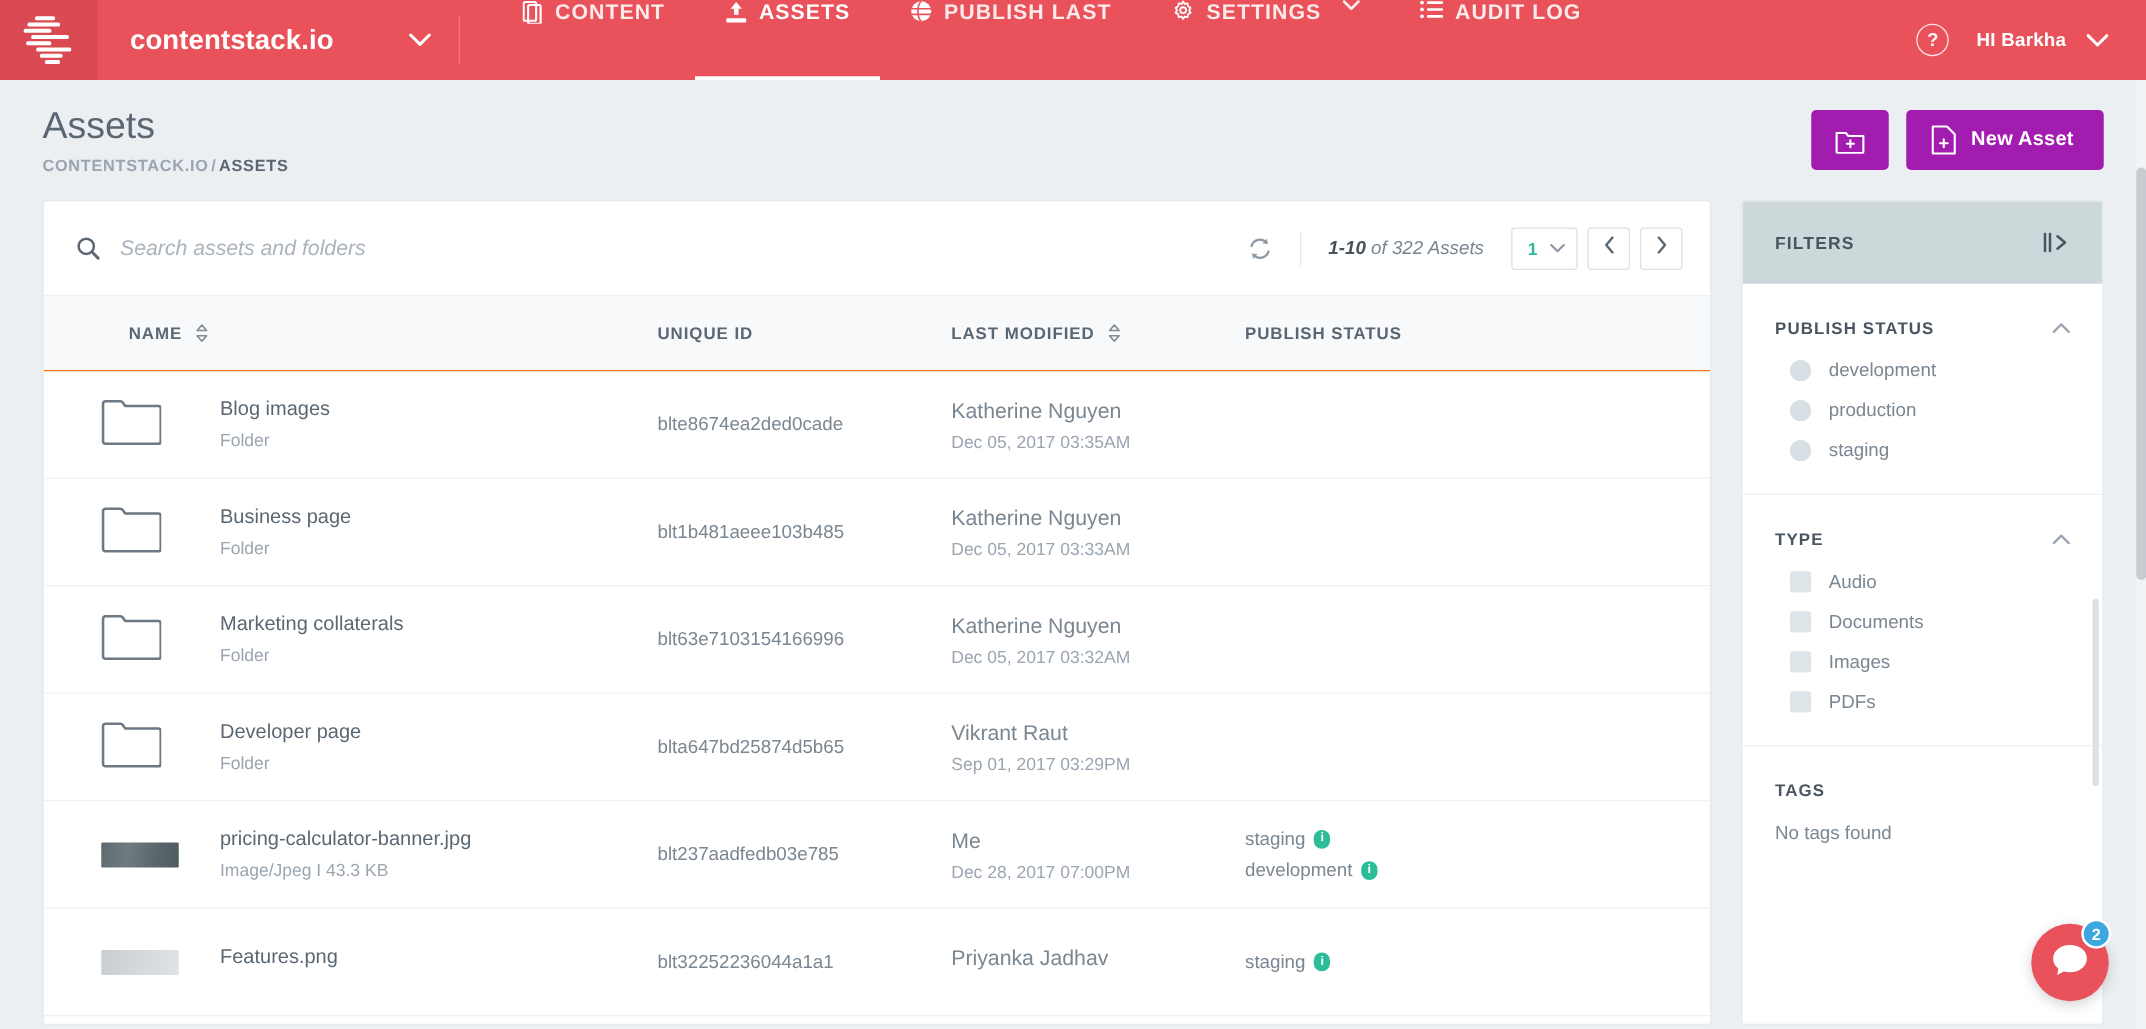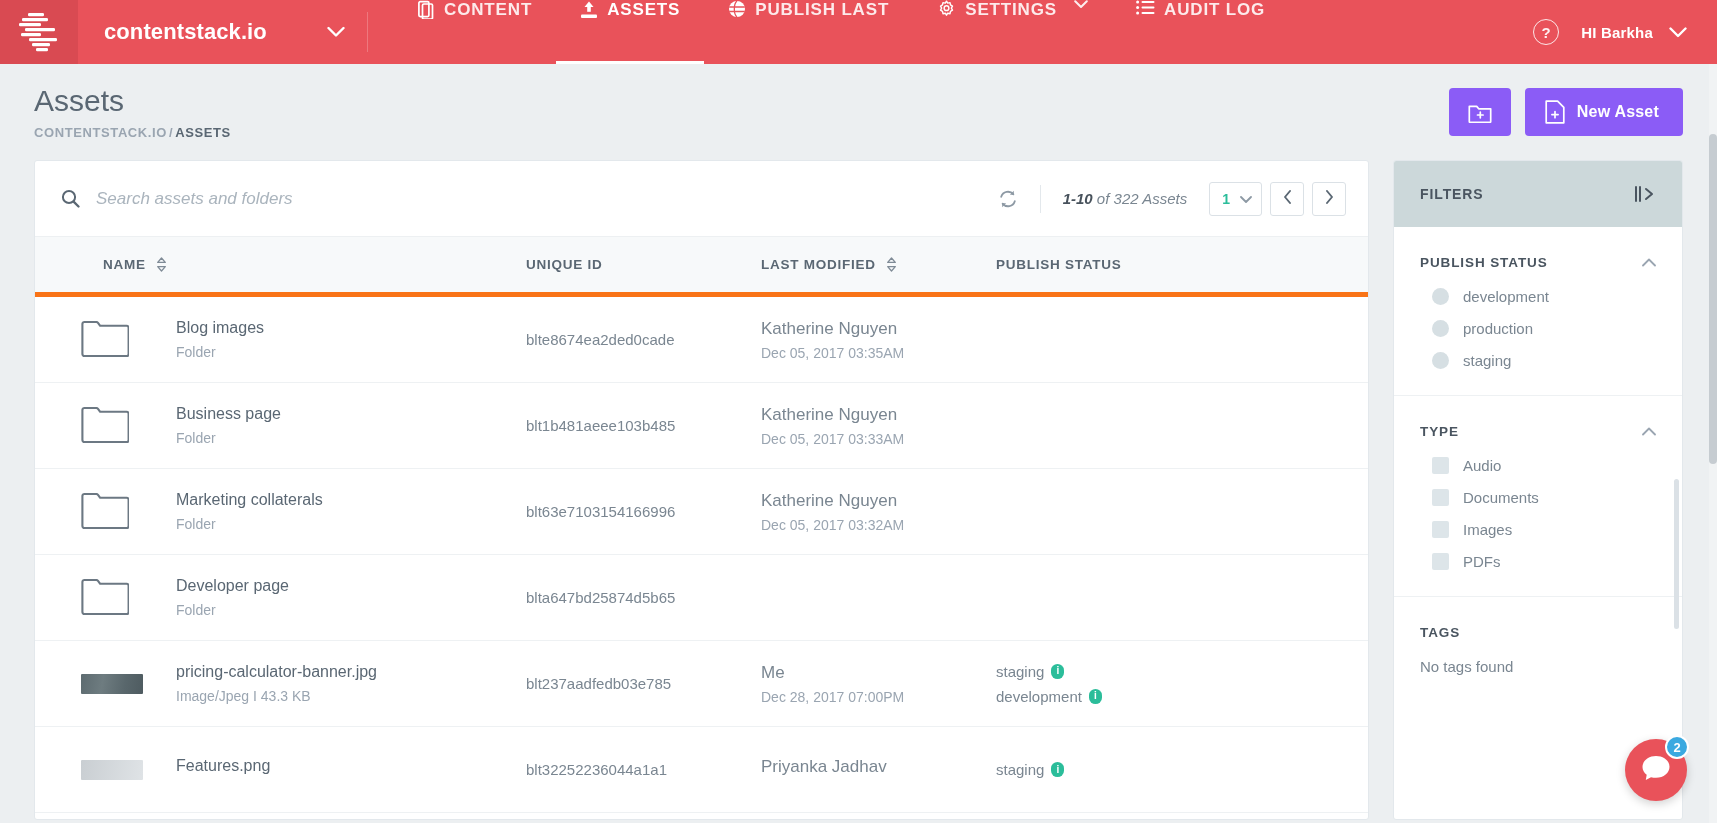--- a/index.html
+++ b/index.html
@@ -83,21 +83,21 @@
   .page-title { color: #5a6773; font-size: 30px; font-weight: 400; line-height: 1.1; }
   .breadcrumb {
     margin-top: 8px; font-size: 13px; font-weight: 700; letter-spacing: .6px;
     color: #9aa5b1;
   }
   .breadcrumb .crumb-current { color: #5a6773; }
   .breadcrumb .crumb-sep { color: #9aa5b1; padding: 0 2px; }
 
   .header-actions { display: flex; align-items: center; gap: 14px; }
   .btn {
-    background: #8b5cf6; color: #fff; border: none; border-radius: 4px;
+    background: #a21caf; color: #fff; border: none; border-radius: 4px;
     height: 48px; display: flex; align-items: center; justify-content: center;
     gap: 12px; cursor: pointer; font-size: 16px; font-weight: 700;
     font-family: "Liberation Sans", sans-serif;
     letter-spacing: .2px;
   }
   .btn.icon-only { width: 62px; }
   .btn.with-label { padding: 0 24px 0 20px; }
   .btn svg { display: block; }
 
   
@@ -148,21 +148,21 @@
   .page-select .pnum { color: #2bbd9a; font-size: 14px; font-weight: 700; }
   .pg-btn {
     width: 34px; height: 34px; border: 1px solid #dbe1e6; border-radius: 3px;
     background: #fff; display: flex; align-items: center; justify-content: center;
     cursor: pointer; color: #5a6773;
   }
 
   
   .thead {
     display: flex; align-items: center; height: 60px;
-    background: #f7f9fa; border-bottom: 5px solid #f97316;
+    background: #f7f9fa; border-bottom: 1px solid #f97316;
     padding: 0 26px;
     justify-content: center;
   }
   .th {
     font-size: 13.5px; font-weight: 700; color: #5a6773;
     letter-spacing: .75px; display: flex; align-items: center; gap: 10px;
   }
   .col-name   { flex: 0 0 465px; padding-left: 42px; }
   .col-id     { flex: 0 0 235px; }
   .col-mod    { flex: 0 0 235px; }
@@ -550,20 +550,24 @@
                   <path d="M1.4 6 a2 2 0 0 1 2-2 h12 a2 2 0 0 1 1.6 .8 l2.2 3 h26.4 a2 2 0 0 1 2 2 v26.2 a2 2 0 0 1 -2 2 h-42.2 a2 2 0 0 1 -2 -2 z" fill="none" stroke="#6c7883" stroke-width="2.1" stroke-linejoin="round"></path>
                 </svg>
             </span>
           </div>
           <div class="name-block">
             <span class="asset-name">Developer page</span>
             <span class="asset-meta">Folder</span>
           </div>
         </div>
         <div class="cell-id">blta647bd25874d5b65</div>
+        <div class="cell-mod">
+          <span class="mod-user">Vikrant Raut</span>
+          <span class="mod-date">Sep 01, 2017 03:29PM</span>
+        </div>
         <div class="cell-status"></div>
       </div>
 
       <div class="row">
         <div class="cell-name">
           <div class="thumb-wrap">
             <span class="img-thumb"></span>
           </div>
           <div class="name-block">
             <span class="asset-name">pricing-calculator-banner.jpg</span>

